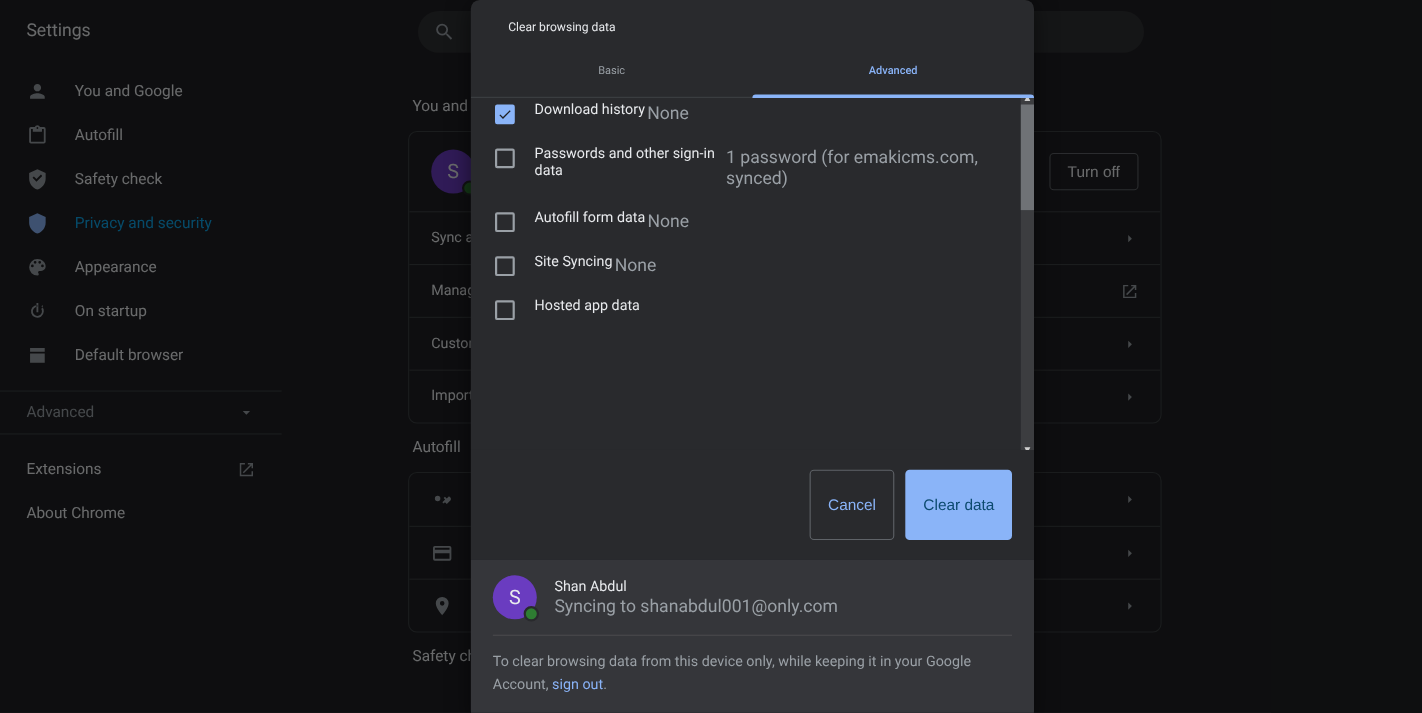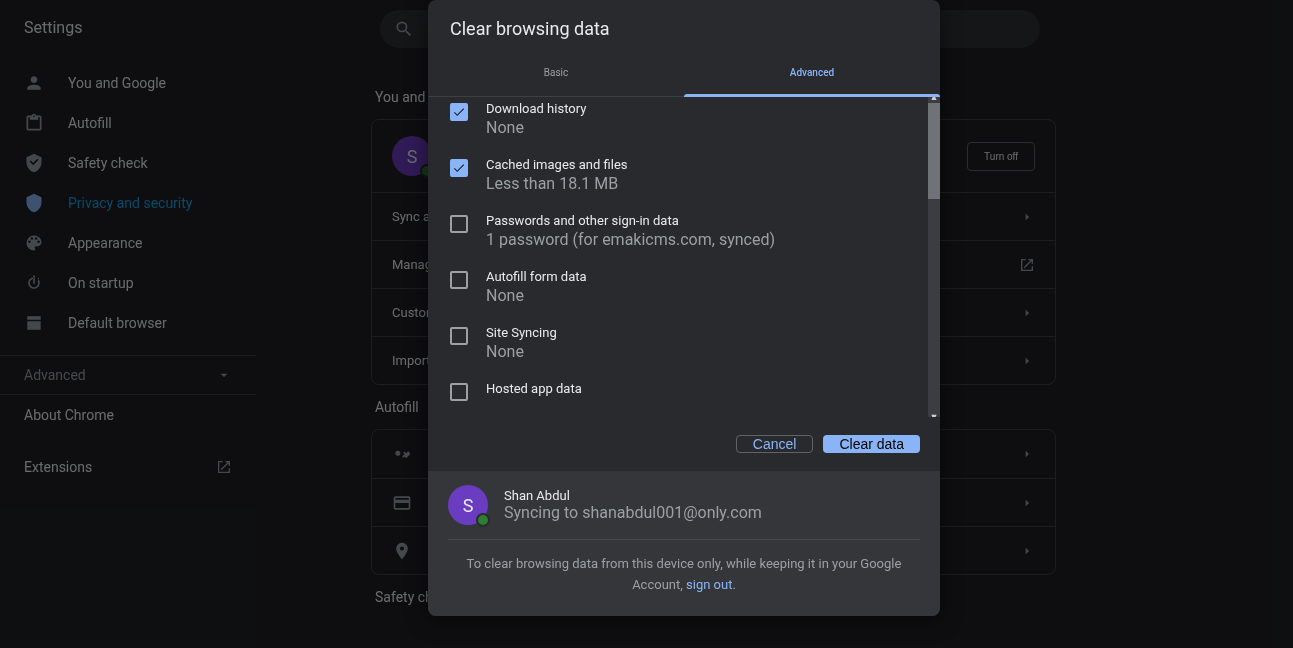--- a/index.html
+++ b/index.html
@@ -139,40 +139,40 @@
     border-radius: 50%;
     background: #2e7d32;
     border: 2px solid #292a2d;
   }
   .turnoff-btn {
     border: 1px solid #5f6368;
     background: transparent;
     color: #e8eaed;
     border-radius: 4px;
     padding: 8px 16px;
-    font-size: 10px;
+    font-size: 14px;
     cursor: pointer;
   }
   .chevron { width: 16px; height: 16px; fill: #9aa0a6; }
   
   .dialog {
     position: absolute;
     left: 428px;
     top: 0;
     width: 512px;
     background: #292a2d;
     border-radius: 8px;
     z-index: 10;
     color: #e8eaed;
     overflow: hidden;
     box-shadow: 0 4px 20px rgba(0,0,0,0.5);
   }
   .dialog-title {
-    font-size: 18px;
-    padding: 18px 22px 10px;
+    font-size: 11px;
+    padding: 18px 34px 10px;
   }
   .dialog-tabs {
     display: flex;
     height: 48px;
     border-bottom: 1px solid #3c4043;
   }
   .dialog-tab {
     flex: 1;
     display: flex; align-items: center; justify-content: center;
     font-size: 10px;
@@ -215,21 +215,21 @@
     flex-shrink: 0;
     display: flex; align-items: center; justify-content: center;
     cursor: pointer;
   }
   .checkbox.checked {
     background: #8ab4f8;
     border-color: #8ab4f8;
   }
   .check-mark { width: 14px; height: 14px; fill: #202124; display: none; }
   .checkbox.checked .check-mark { display: block; }
-  .option-text { display: flex; flex-direction: column; gap: 2px; }
+  .option-text { display: flex; gap: 2px; }
   .option-label { font-size: 13px; color: #e8eaed; }
   .option-sub { font-size: 16px; color: #9aa0a6; }
   .scrollbar-track {
     position: absolute;
     right: 0; top: 0;
     width: 12px; height: 100%;
     background: #3c3d40;
   }
   .scrollbar-thumb {
     position: absolute;
@@ -249,51 +249,51 @@
   .scrollbar-arrow.up { top: -6px; }
   .scrollbar-arrow.down { bottom: -6px; }
   .dialog-buttons {
     display: flex;
     justify-content: flex-end;
     gap: 10px;
     padding: 18px 20px;
     background: #292a2d;
   }
   .btn {
-    padding: 0 16px;
+    padding: 23px 16px;
     font-size: 14px;
     border-radius: 4px;
     cursor: pointer;
   }
   .btn-cancel {
     background: transparent;
     border: 1px solid #5f6368;
     color: #8ab4f8;
   }
   .btn-primary {
     background: #8ab4f8;
     border: none;
-    color: #000000;
+    color: #0c4a6e;
     font-weight: 500;
   }
   .dialog-footer {
     background: #35363a;
     padding: 14px 20px 20px;
     font-size: 13px;
   }
   .footer-user {
     display: flex;
     align-items: center;
     gap: 16px;
     padding-bottom: 14px;
     border-bottom: 1px solid #4a4a4d;
     margin-bottom: 14px;
   }
   .footer-user .avatar { width: 40px; height: 40px; }
-  .footer-text { color: #9aa0a6; line-height: 1.6; text-align: center; }
+  .footer-text { color: #9aa0a6; line-height: 1.6; }
   .link { color: #8ab4f8; cursor: pointer; }
 </style>
 </head>
 <body>
 
 <div class="topbar">
   <div class="topbar-title">Settings</div>
   <div class="searchbar">
     <svg class="icon-svg" viewBox="0 0 24 24">
         <path d="M15.5 14h-.79l-.28-.27a6.47 6.47 0 001.57-4.23A6.5 6.5 0 109.5 16a6.47 6.47 0 004.23-1.57l.27.28v.79l5 5L20.49 19zM9.5 14A4.5 4.5 0 1114 9.5 4.49 4.49 0 019.5 14z"></path>
@@ -344,28 +344,28 @@
         <path d="M4 4h16v4H4zm0 6h16v10H4z"></path>
       </svg>
     <span>Default browser</span>
   </div>
   <div class="side-adv">
     <span>Advanced</span>
     <svg class="chevron" viewBox="0 0 24 24">
         <path d="M7 10l5 5 5-5z"></path>
       </svg>
   </div>
-  <div class="side-link">
-    <span>About Chrome</span>
-  </div>
   <div class="side-link" style="margin-top:12px;">
     <span>Extensions</span>
     <svg class="chevron" viewBox="0 0 24 24">
         <path d="M14 3v2h3.59L7.05 15.54l1.41 1.41L19 6.41V10h2V3zM5 5h5V3H3v18h18v-7h-2v5H5z"></path>
       </svg>
+  </div>
+  <div class="side-link">
+    <span>About Chrome</span>
   </div>
 </div>
 
 <div class="main">
   <div class="section-title">You and Google</div>
   <div class="card">
     <div class="card-row" style="height:72px;">
       <div class="row-left">
         <div class="avatar">
           <span>S</span>
@@ -452,31 +452,20 @@
             <svg class="check-mark" viewBox="0 0 24 24">
               <path d="M9 16.17L4.83 12 3.41 13.41 9 19l12-12-1.41-1.41z"></path>
             </svg>
           </div>
         <div class="option-text">
           <div class="option-label">Download history</div>
           <div class="option-sub">None</div>
         </div>
       </div>
       <div class="option">
-        <div class="checkbox checked">
-            <svg class="check-mark" viewBox="0 0 24 24">
-              <path d="M9 16.17L4.83 12 3.41 13.41 9 19l12-12-1.41-1.41z"></path>
-            </svg>
-          </div>
-        <div class="option-text">
-          <div class="option-label">Cached images and files</div>
-          <div class="option-sub">Less than 18.1 MB</div>
-        </div>
-      </div>
-      <div class="option">
         <div class="checkbox"></div>
         <div class="option-text">
           <div class="option-label">Passwords and other sign-in data</div>
           <div class="option-sub">1 password (for emakicms.com, synced)</div>
         </div>
       </div>
       <div class="option">
         <div class="checkbox"></div>
         <div class="option-text">
           <div class="option-label">Autofill form data</div>

